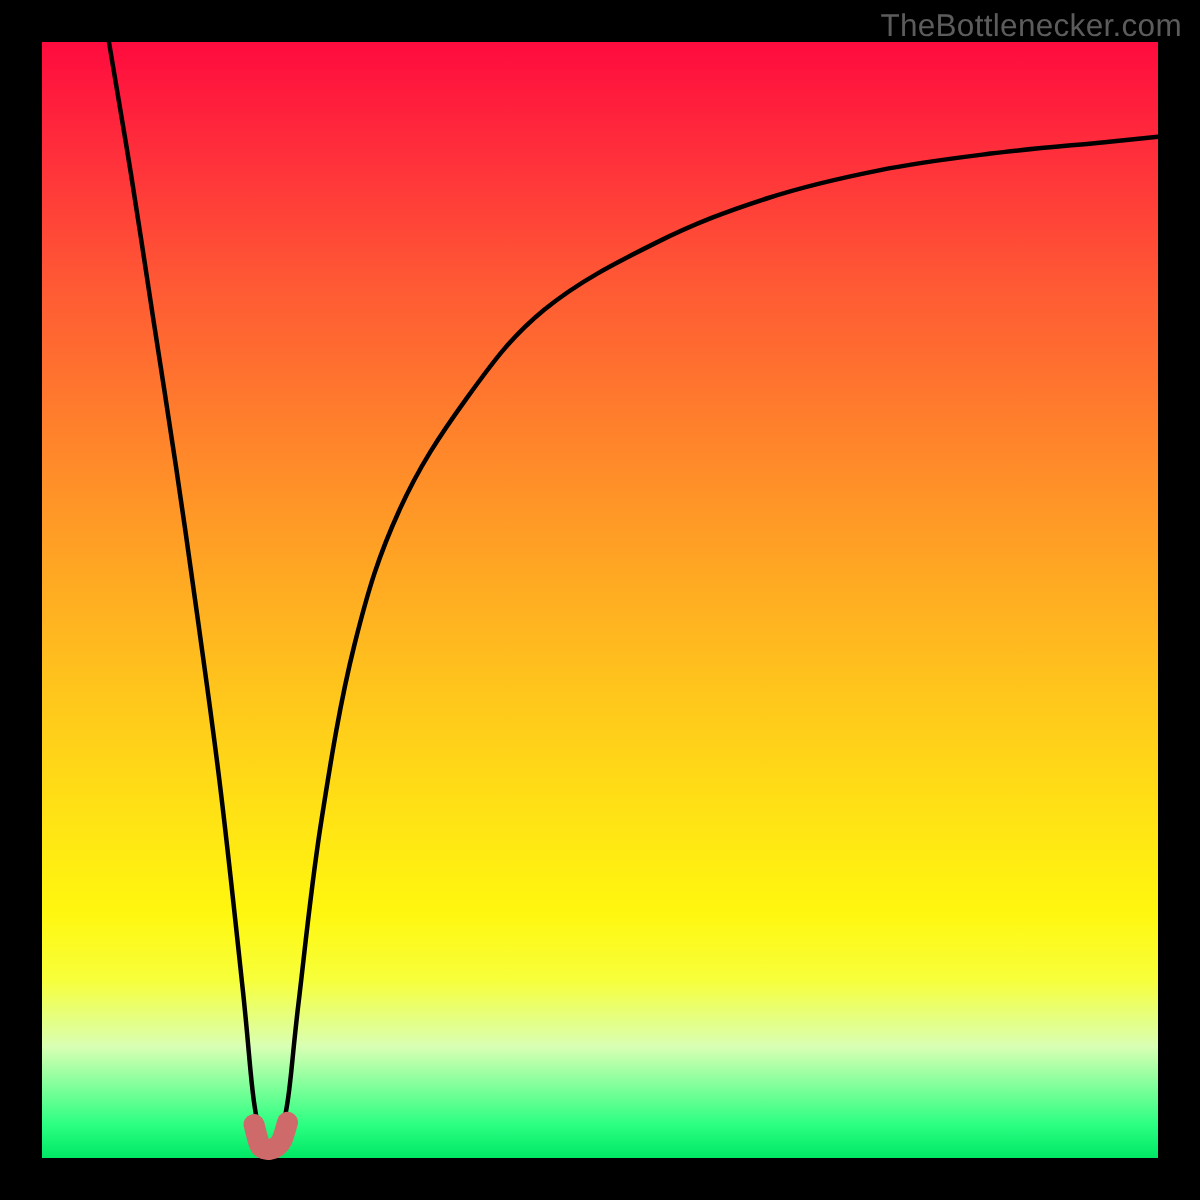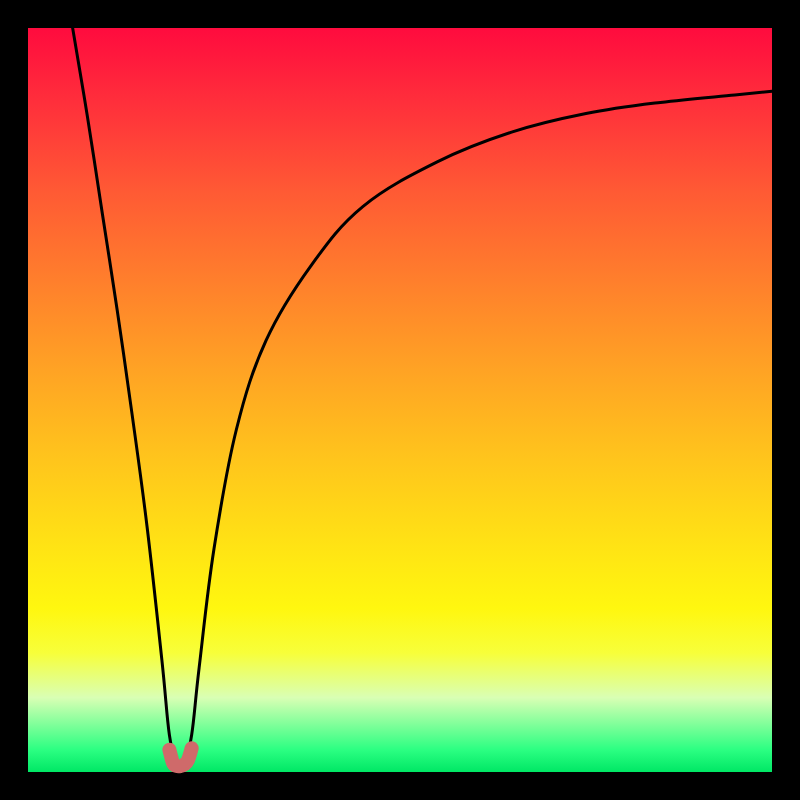--- a/index.html
+++ b/index.html
@@ -58,20 +58,21 @@
     left: 0;
     width: 744px;
     height: 744px;
     overflow: visible;
   }
 </style>
 </head>
 <body>
 
 <div class="frame">
+  <div class="watermark">TheBottlenecker.com</div>
 
   <div class="plot-area">
     <svg class="curve" viewBox="0 0 744 744">
       <g>
         <path id="curve-path" fill="none" stroke="#000000" stroke-width="3" stroke-linecap="round" stroke-linejoin="round" d="M 44.64 0.00 C 47.32 16.07, 54.16 55.80, 59.52 89.28 C 64.88 122.76, 69.04 151.18, 74.40 186.00 C 79.76 220.82, 83.92 246.56, 89.28 282.72 C 94.64 318.88, 98.80 348.04, 104.16 386.88 C 109.52 425.72, 113.68 454.29, 119.04 498.48 C 124.40 542.67, 129.90 594.90, 133.92 632.40 C 137.94 669.90, 138.68 688.05, 141.36 706.80 C 144.04 725.55, 146.12 731.20, 148.80 736.56 C 151.48 741.92, 153.56 741.92, 156.24 736.56 C 158.92 731.20, 161.00 724.21, 163.68 706.80 C 166.36 689.39, 167.10 673.32, 171.12 639.84 C 175.14 606.36, 179.30 563.65, 186.00 520.80 C 192.70 477.95, 198.95 439.26, 208.32 401.76 C 217.69 364.26, 224.69 341.94, 238.08 312.48 C 251.47 283.02, 265.31 262.19, 282.72 238.08 C 300.13 213.97, 312.03 197.31, 334.80 178.56 C 357.57 159.81, 382.42 147.31, 409.20 133.92 C 435.98 120.53, 456.82 112.86, 483.60 104.16 C 510.38 95.46, 531.22 90.92, 558.00 85.56 C 584.78 80.20, 605.62 77.75, 632.40 74.40 C 659.18 71.05, 686.71 68.97, 706.80 66.96 C 726.89 64.95, 737.30 63.91, 744.00 63.24"></path>
       </g>
       <g>
         <path id="marker-path" fill="none" stroke="#cf6a6a" stroke-width="14" stroke-linecap="round" stroke-linejoin="round" d="M 141.36 721.68 C 142.03 724.09, 143.74 732.13, 145.08 735.07 C 146.42 738.02, 147.46 737.51, 148.80 738.05 C 150.14 738.58, 151.18 738.32, 152.52 738.05 C 153.86 737.78, 154.90 737.63, 156.24 736.56 C 157.58 735.49, 158.62 735.04, 159.96 732.10 C 161.30 729.15, 163.01 722.33, 163.68 720.19"></path>
       </g>
     </svg>

